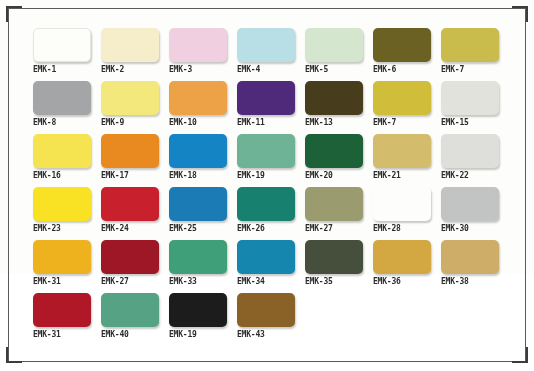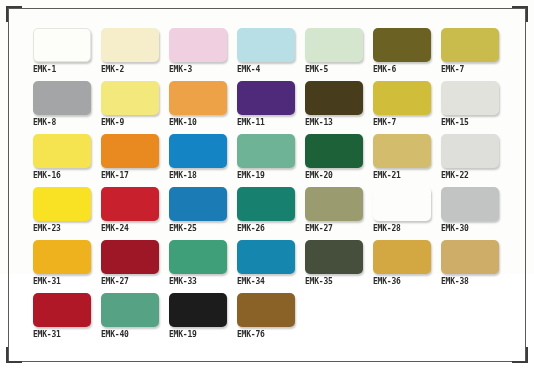--- a/index.html
+++ b/index.html
@@ -247,17 +247,17 @@
       <div class="swatch-cell">
         <div class="swatch-chip" style="background: rgb(86, 162, 133);"></div>
         <div class="swatch-label">EMK-40</div>
       </div>
       <div class="swatch-cell">
         <div class="swatch-chip" style="background: rgb(28, 28, 28);"></div>
         <div class="swatch-label">EMK-19</div>
       </div>
       <div class="swatch-cell">
         <div class="swatch-chip" style="background: rgb(138, 98, 39);"></div>
-        <div class="swatch-label">EMK-76</div>
+        <div class="swatch-label">EMK-43</div>
       </div>
     </div>
 
 </div>
 
 </body></html>

